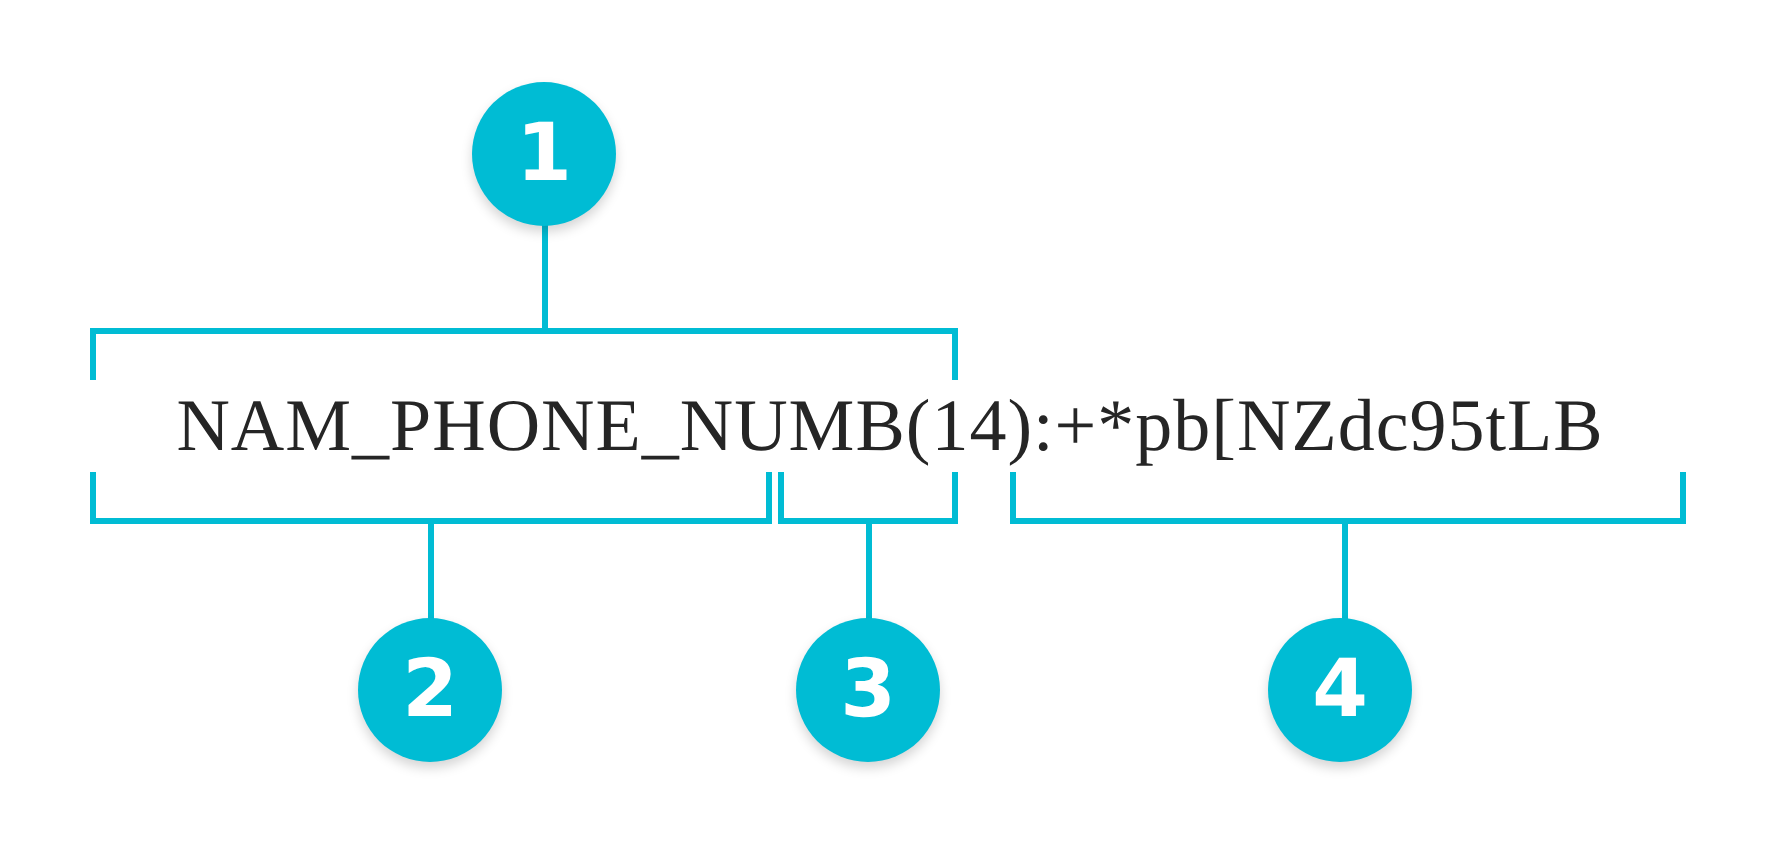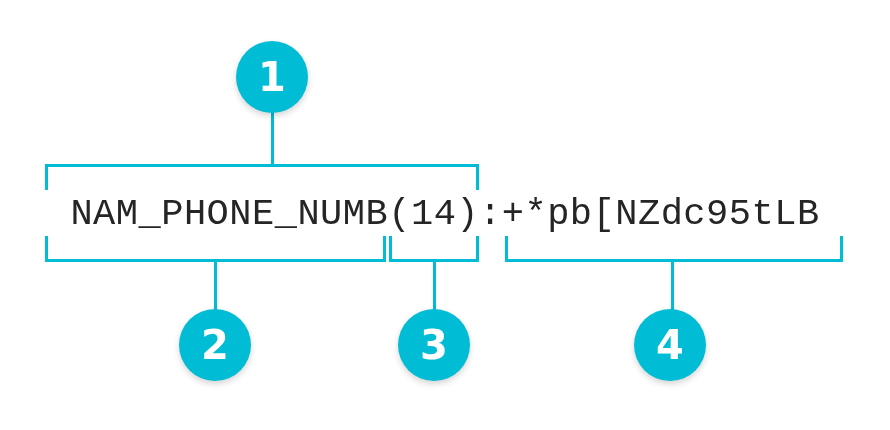--- a/index.html
+++ b/index.html
@@ -20,21 +20,21 @@
   }
   
   #code-string {
     position: absolute;
     left: 0;
     top: 188px;
     width: 890px;
     height: 52px;
     line-height: 52px;
     text-align: center;
-    font-family: Liberation Mono, monospace;
+    font-family: Liberation Serif, serif;
     font-size: 37px;
     letter-spacing: 0.5px;
     color: #252525;
     white-space: pre;
     user-select: text;
   }
   
   .badge {
     position: absolute;
     width: 72px;

